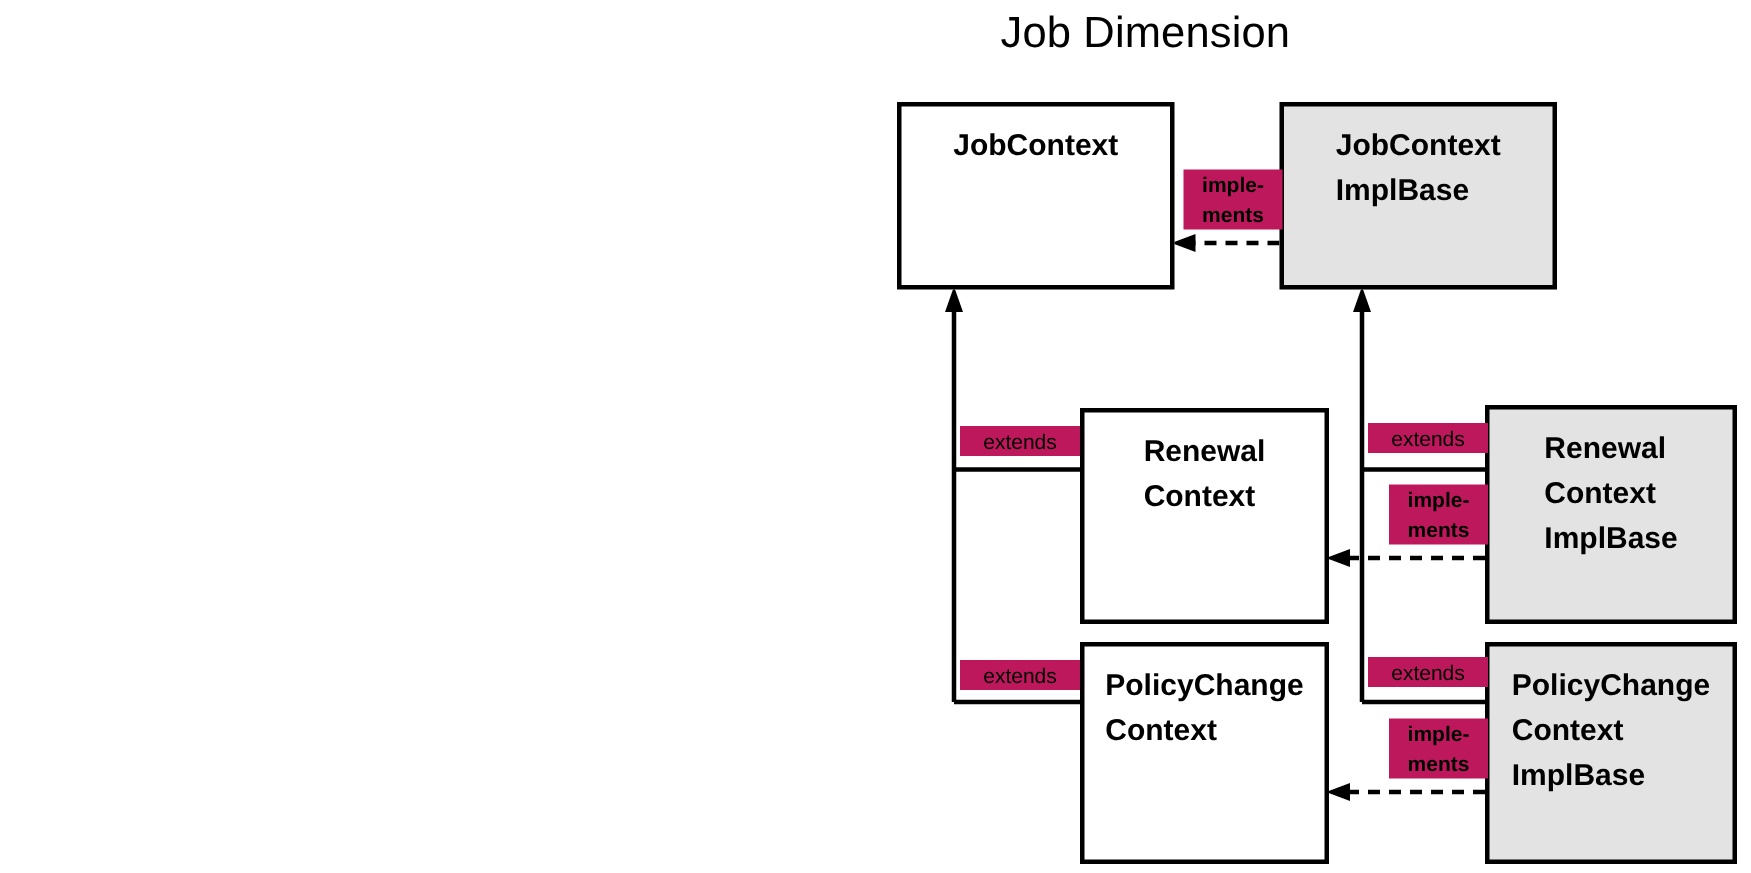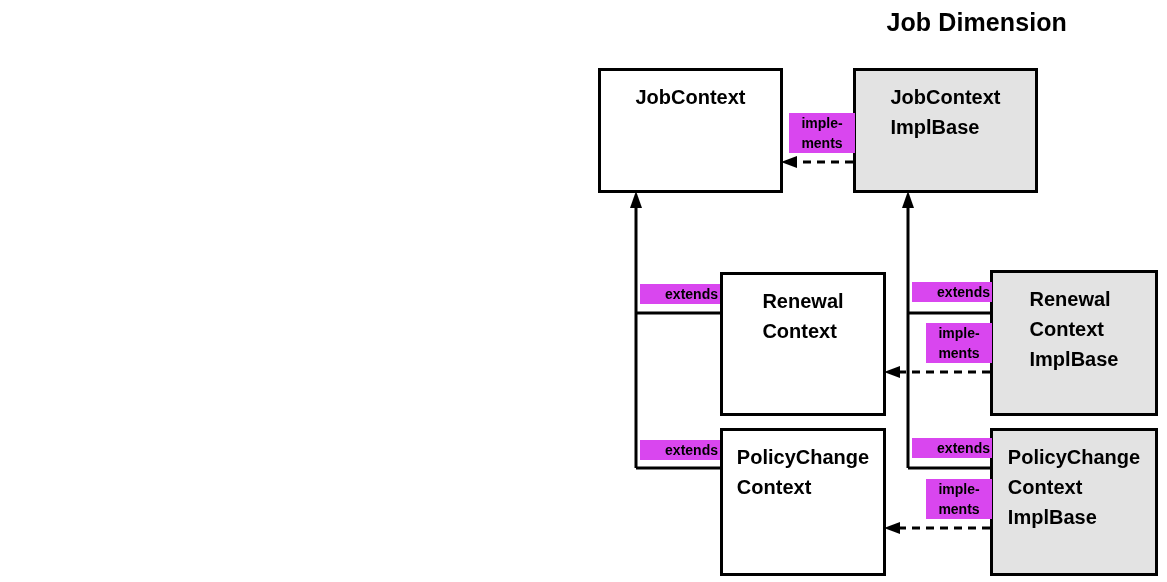--- a/index.html
+++ b/index.html
@@ -3,42 +3,42 @@
 <meta charset="utf-8">
 <style>
   html,body{margin:0;padding:0;background:#ffffff;}
   body{width:1167px;height:582px;position:relative;overflow:hidden;
        font-family:"Liberation Sans", sans-serif; color:#000000;}
   #diagram{position:absolute;left:0;top:0;width:1167px;height:582px;}
   .svg-layer{position:absolute;left:0;top:0;width:1167px;height:582px;}
 
   .title{
     position:absolute; left:667px; top:7px; width:400px;
-    text-align:right; font-size:25px; font-weight:bold; letter-spacing:0.1px;
+    text-align:left; font-size:29px; font-weight:normal; letter-spacing:0.1px;
     line-height:30px; white-space:nowrap;
   }
 
   .node{
     position:absolute; box-sizing:border-box;
     border:3px solid #000000; background:#ffffff;
     display:flex; justify-content:center;
     padding-top:11px;
   }
   .node.gray{ background:#e3e3e3; }
   .node .label{
     font-size:20px; font-weight:bold; line-height:30px; text-align:left;
     white-space:pre-line;
   }
 
   .edge-label{
-    position:absolute; background:#d946ef; text-align:center;
+    position:absolute; background:#be185d; text-align:center;
     font-size:14px; font-weight:bold; line-height:20px;
     white-space:pre-line; padding:0 2px;
   }
-  .edge-label.ext{ font-weight:bold;text-align:right; }
+  .edge-label.ext{ font-weight:normal; }
 </style>
 </head>
 <body>
 
 <div id="diagram">
 
   <svg class="svg-layer" viewBox="0 0 1167 582" xmlns="http://www.w3.org/2000/svg">
 
     <g>
       <line x1="636" y1="468" x2="636" y2="205" stroke="#000" stroke-width="3"></line>

